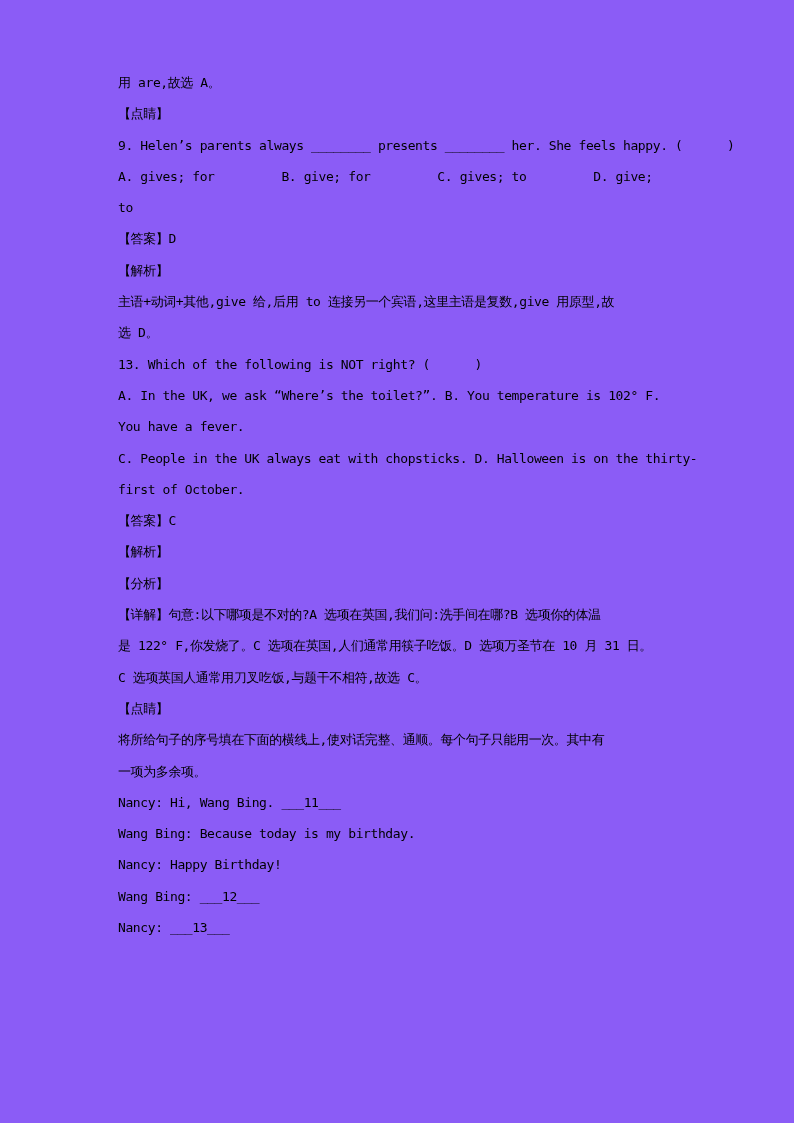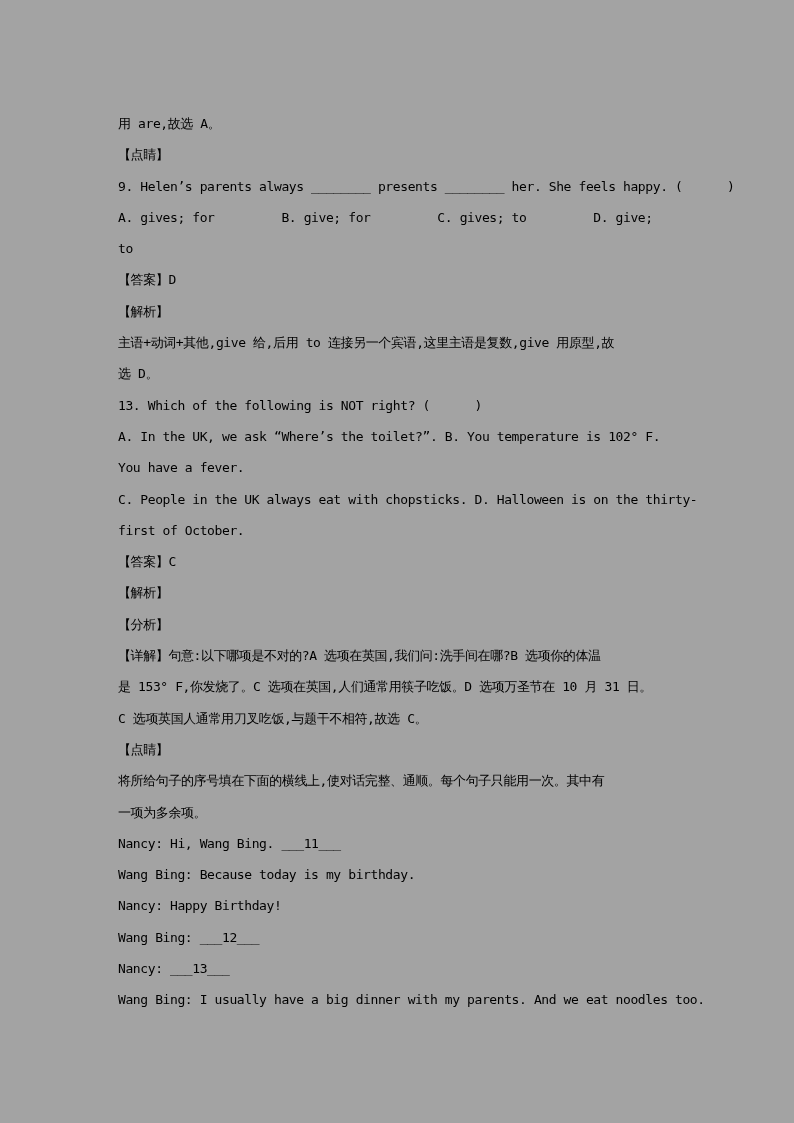--- a/index.html
+++ b/index.html
@@ -11,22 +11,22 @@
     width: 794px;
     height: 1123px;
     color: #000000;
     font-family: "DejaVu Sans Mono", "Liberation Mono", monospace;
     overflow: hidden;
   }
   .page {
     box-sizing: border-box;
     width: 794px;
     height: 1123px;
-    padding: 108px 80px 0 118px;
-    background: #a3a3a3;
+    padding: 67px 80px 0 118px;
+    background: #8b5cf6;
   }
   p.ln {
     margin: 0;
     padding: 0;
     font-size: 13px;
     line-height: 31.3px;
     letter-spacing: -0.4px;
     white-space: pre;
     color: #000000;
   }
@@ -49,24 +49,23 @@
   <p class="ln"><span class="mk"></span><span>选 D。</span></p>
   <p class="ln"><span class="mk"></span><span>13. Which of the following is NOT right? (      )</span></p>
   <p class="ln"><span class="mk"></span><span>A. In the UK, we ask “Where’s the toilet?”. B. You temperature is 102° F.</span></p>
   <p class="ln"><span class="mk"></span><span>You have a fever.</span></p>
   <p class="ln"><span class="mk"></span><span>C. People in the UK always eat with chopsticks. D. Halloween is on the thirty-</span></p>
   <p class="ln"><span class="mk"></span><span>first of October.</span></p>
   <p class="ln"><span class="mk">【答案】</span><span>C</span></p>
   <p class="ln"><span class="mk">【解析】</span><span></span></p>
   <p class="ln"><span class="mk">【分析】</span><span></span></p>
   <p class="ln"><span class="mk">【详解】</span><span>句意:以下哪项是不对的?A 选项在英国,我们问:洗手间在哪?B 选项你的体温</span></p>
-  <p class="ln"><span class="mk"></span><span>是 153° F,你发烧了。C 选项在英国,人们通常用筷子吃饭。D 选项万圣节在 10 月 31 日。</span></p>
+  <p class="ln"><span class="mk"></span><span>是 122° F,你发烧了。C 选项在英国,人们通常用筷子吃饭。D 选项万圣节在 10 月 31 日。</span></p>
   <p class="ln"><span class="mk"></span><span>C 选项英国人通常用刀叉吃饭,与题干不相符,故选 C。</span></p>
   <p class="ln"><span class="mk">【点睛】</span><span></span></p>
   <p class="ln"><span class="mk"></span><span>将所给句子的序号填在下面的横线上,使对话完整、通顺。每个句子只能用一次。其中有</span></p>
   <p class="ln"><span class="mk"></span><span>一项为多余项。</span></p>
   <p class="ln"><span class="mk"></span><span>Nancy: Hi, Wang Bing. ___11___</span></p>
   <p class="ln"><span class="mk"></span><span>Wang Bing: Because today is my birthday.</span></p>
   <p class="ln"><span class="mk"></span><span>Nancy: Happy Birthday!</span></p>
   <p class="ln"><span class="mk"></span><span>Wang Bing: ___12___</span></p>
   <p class="ln"><span class="mk"></span><span>Nancy: ___13___</span></p>
-  <p class="ln"><span class="mk"></span><span>Wang Bing: I usually have a big dinner with my parents. And we eat noodles too.</span></p>
 </div>
 
 </body></html>

